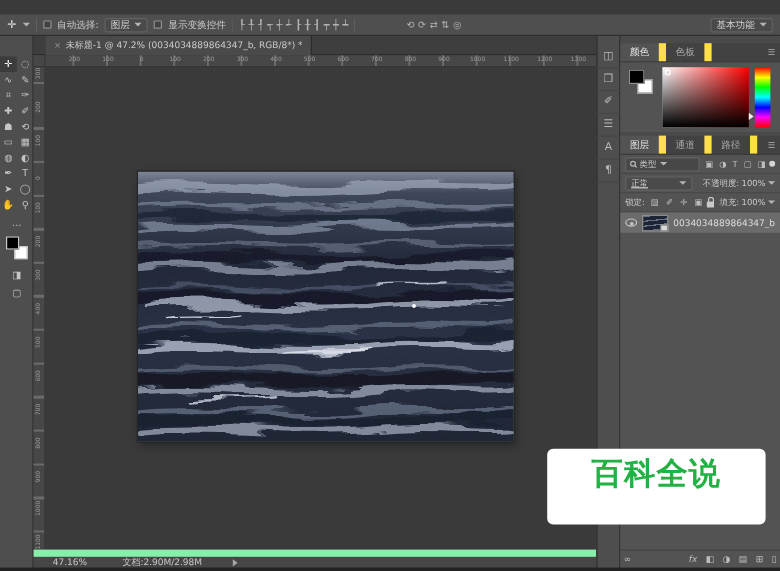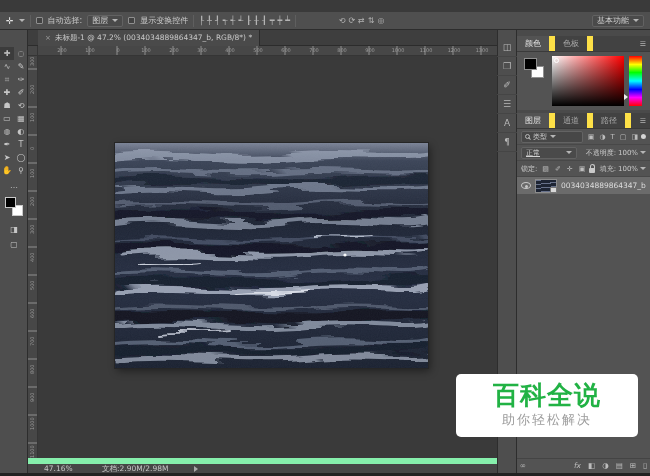--- a/index.html
+++ b/index.html
@@ -412,17 +412,16 @@
           <span class="bicon up">◑</span>
           <span class="bicon up">▤</span>
           <span class="bicon up">⊞</span>
           <span class="bicon up">▯</span>
         </div>
     </div>
   </div>
 
   <div class="watermark">
     <div class="wm-title" style="color: rgb(33, 178, 68);">百科全说</div>
-    <div class="wm-sub">助你轻松解决</div>
   </div>
 
   <div class="bottomedge"></div>
 </div>
 
 </body></html>

